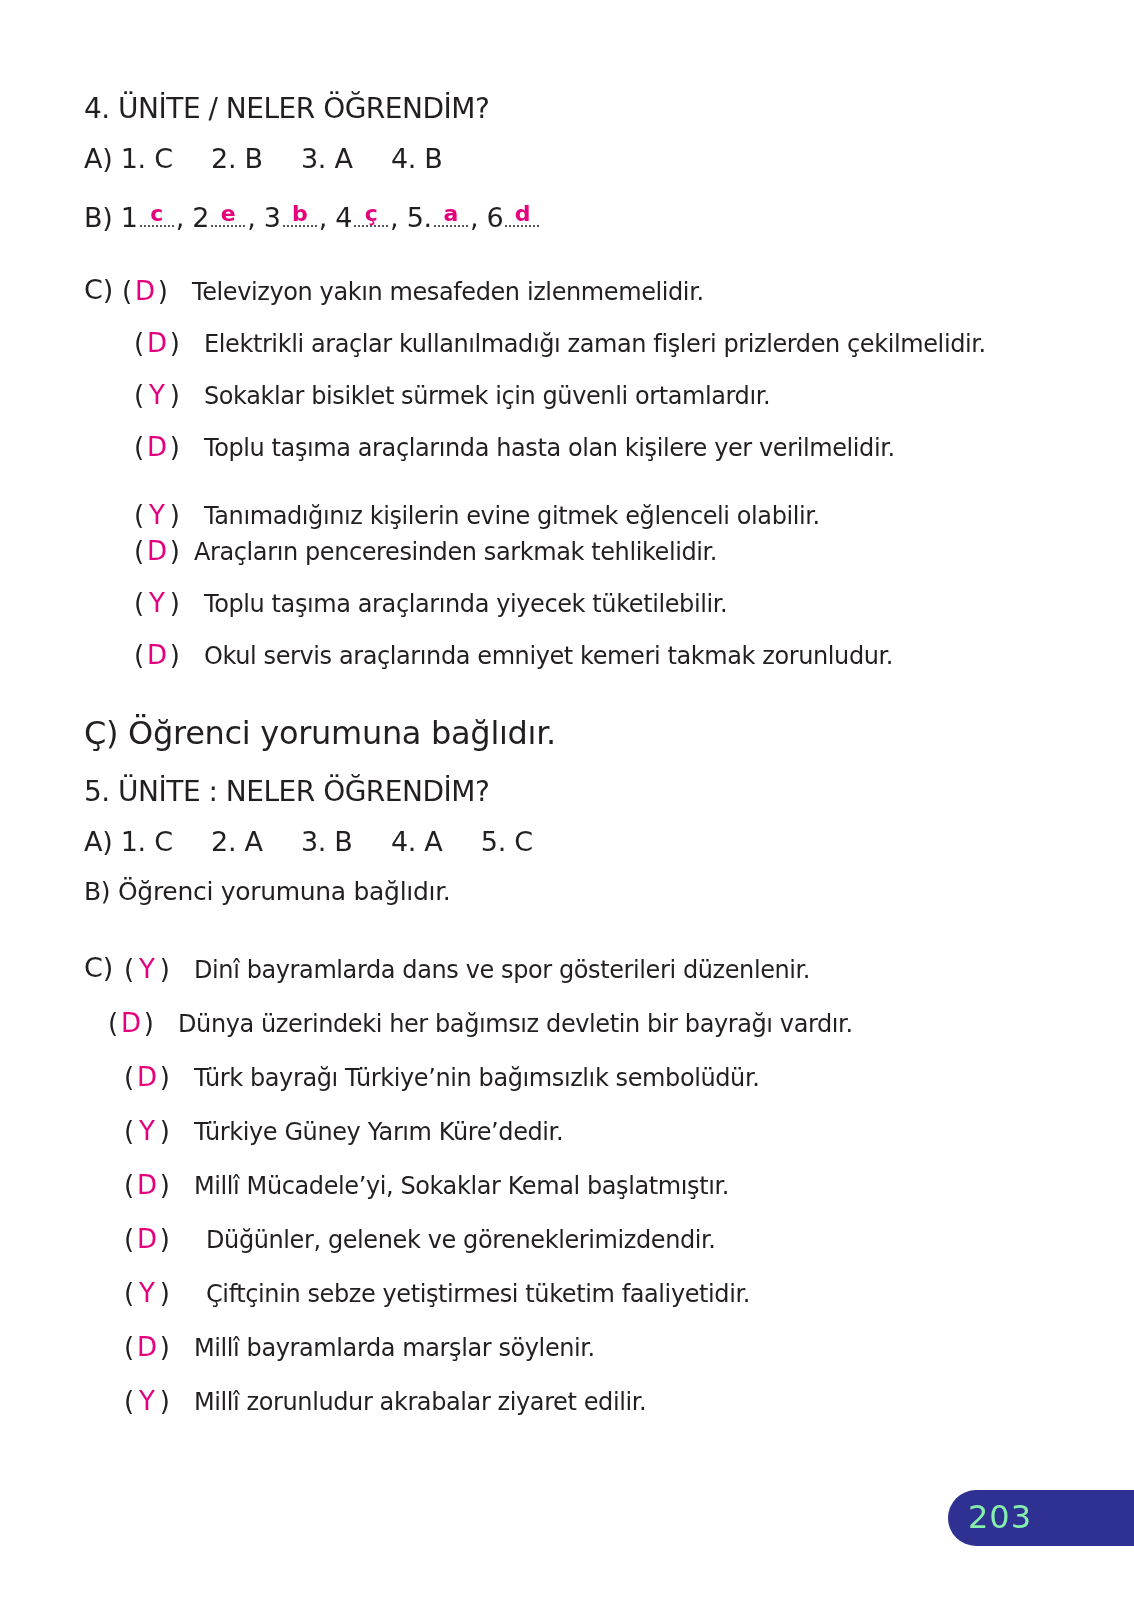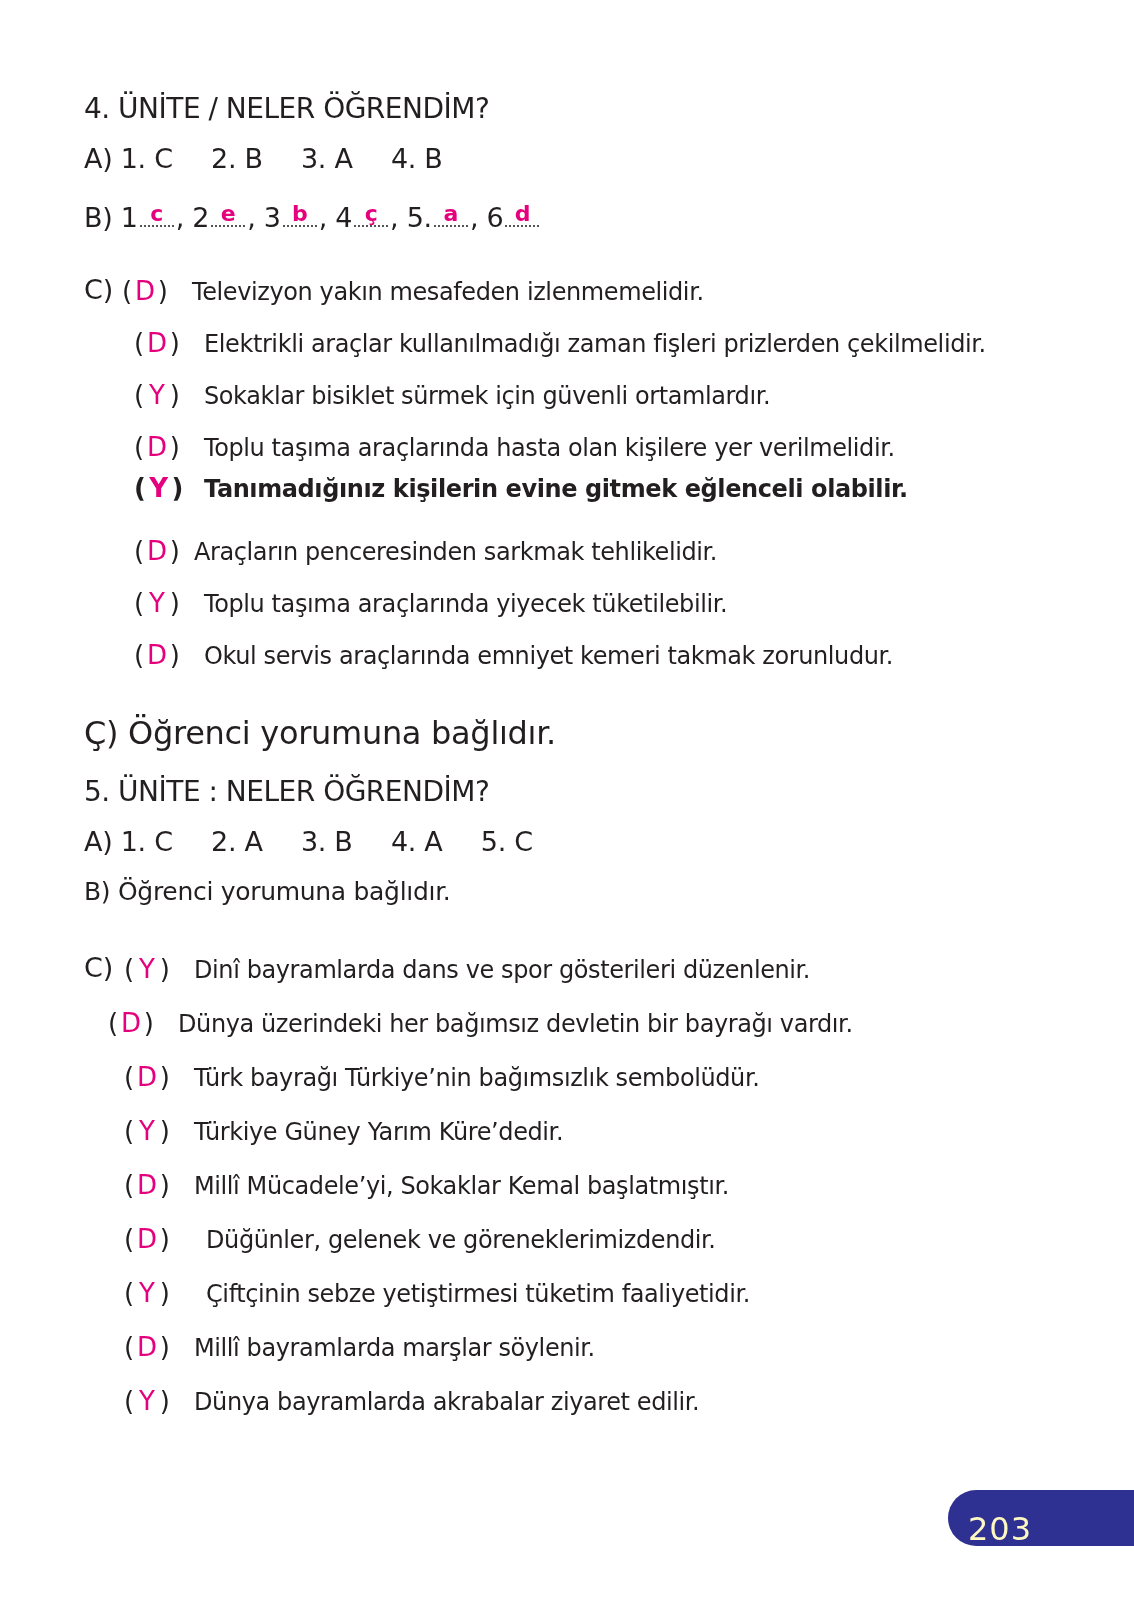--- a/index.html
+++ b/index.html
@@ -10,21 +10,21 @@
     .ans { display:inline-block; margin-right:30px; }
     .ans:first-child { margin-right:30px; }
     .blank { display:inline-block; position:relative; width:34px; border-bottom:2px dotted #555; height:20px; margin:0 2px; vertical-align:baseline; }
     .blank span { position:absolute; left:0; right:0; bottom:0px; text-align:center; color:#E5007E; font-size:22px; font-weight:bold; line-height:1; }
     .tf-row { position:absolute; font-size:24px; white-space:nowrap; letter-spacing:-0.4px; }
     .paren { display:inline-block; width:56px; font-size:26px; }
     .paren .mark { color:#E5007E; font-size:26px; display:inline-block; width:26px; text-align:center; }
     .clabel { position:absolute; font-size:27px; }
     .page-tab { position:absolute; left:948px; top:1490px; width:186px; height:56px;
       background:#2f3192; border-radius:28px 0 0 28px; }
-    .page-num { position:absolute; left:20px; top:20px; color:#fef9c3; font-size:32px; letter-spacing:1px; }
+    .page-num { position:absolute; left:20px; top:8px; color:#86efac; font-size:32px; letter-spacing:1px; }
   </style>
 </head>
 <body>
 
 <div class="line title" style="top:92px;">4. ÜNİTE / NELER ÖĞRENDİM?</div>
 
 <div class="line" style="top:143px;">
   <span>A)</span>
   <span class="ans">1. C</span>
   <span class="ans">2. B</span>
@@ -41,21 +41,21 @@
   <span>5.</span><span class="blank"><span>a</span></span><span>,</span>
   <span>6</span><span class="blank"><span>d</span></span>
 </div>
 
 <div class="clabel" style="left:84px; top:274px;">C)</div>
 
 <div class="tf-row" style="left:122px; top:276px;"><span class="paren">(<span class="mark">D</span>)</span><span style="margin-left:14px">Televizyon yakın mesafeden izlenmemelidir.</span></div>
 <div class="tf-row" style="left:134px; top:328px;"><span class="paren">(<span class="mark">D</span>)</span><span style="margin-left:14px">Elektrikli araçlar kullanılmadığı zaman fişleri prizlerden çekilmelidir.</span></div>
 <div class="tf-row" style="left:134px; top:380px;"><span class="paren">(<span class="mark">Y</span>)</span><span style="margin-left:14px">Sokaklar bisiklet sürmek için güvenli ortamlardır.</span></div>
 <div class="tf-row" style="left:134px; top:432px;"><span class="paren">(<span class="mark">D</span>)</span><span style="margin-left:14px">Toplu taşıma araçlarında hasta olan kişilere yer verilmelidir.</span></div>
-<div class="tf-row" style="left:134px; top:473px;font-weight:bold;"><span class="paren">(<span class="mark">Y</span>)</span><span style="margin-left:14px">Tanımadığınız kişilerin evine gitmek eğlenceli olabilir.</span></div>
+<div class="tf-row" style="left:134px; top:500px;"><span class="paren">(<span class="mark">Y</span>)</span><span style="margin-left:14px">Tanımadığınız kişilerin evine gitmek eğlenceli olabilir.</span></div>
 <div class="tf-row" style="left:134px; top:536px;"><span class="paren">(<span class="mark">D</span>)</span><span style="margin-left:4px">Araçların penceresinden sarkmak tehlikelidir.</span></div>
 <div class="tf-row" style="left:134px; top:588px;"><span class="paren">(<span class="mark">Y</span>)</span><span style="margin-left:14px">Toplu taşıma araçlarında yiyecek tüketilebilir.</span></div>
 <div class="tf-row" style="left:134px; top:640px;"><span class="paren">(<span class="mark">D</span>)</span><span style="margin-left:14px">Okul servis araçlarında emniyet kemeri takmak zorunludur.</span></div>
 
 <div class="line" style="top:714px; font-size:32px;">Ç) Öğrenci yorumuna bağlıdır.</div>
 
 <div class="line title" style="top:775px;">5. ÜNİTE : NELER ÖĞRENDİM?</div>
 
 <div class="line" style="top:826px;">
   <span>A)</span>
@@ -71,17 +71,17 @@
 <div class="clabel" style="left:84px; top:952px;">C)</div>
 
 <div class="tf-row" style="left:124px; top:954px;"><span class="paren">(<span class="mark">Y</span>)</span><span style="margin-left:14px">Dinî bayramlarda dans ve spor gösterileri düzenlenir.</span></div>
 <div class="tf-row" style="left:108px; top:1008px;"><span class="paren">(<span class="mark">D</span>)</span><span style="margin-left:14px">Dünya üzerindeki her bağımsız devletin bir bayrağı vardır.</span></div>
 <div class="tf-row" style="left:124px; top:1062px;"><span class="paren">(<span class="mark">D</span>)</span><span style="margin-left:14px">Türk bayrağı Türkiye’nin bağımsızlık sembolüdür.</span></div>
 <div class="tf-row" style="left:124px; top:1116px;"><span class="paren">(<span class="mark">Y</span>)</span><span style="margin-left:14px">Türkiye Güney Yarım Küre’dedir.</span></div>
 <div class="tf-row" style="left:124px; top:1170px;"><span class="paren">(<span class="mark">D</span>)</span><span style="margin-left:14px">Millî Mücadele’yi, Sokaklar Kemal başlatmıştır.</span></div>
 <div class="tf-row" style="left:124px; top:1224px;"><span class="paren">(<span class="mark">D</span>)</span><span style="margin-left:26px">Düğünler, gelenek ve göreneklerimizdendir.</span></div>
 <div class="tf-row" style="left:124px; top:1278px;"><span class="paren">(<span class="mark">Y</span>)</span><span style="margin-left:26px">Çiftçinin sebze yetiştirmesi tüketim faaliyetidir.</span></div>
 <div class="tf-row" style="left:124px; top:1332px;"><span class="paren">(<span class="mark">D</span>)</span><span style="margin-left:14px">Millî bayramlarda marşlar söylenir.</span></div>
-<div class="tf-row" style="left:124px; top:1386px;"><span class="paren">(<span class="mark">Y</span>)</span><span style="margin-left:14px">Dünya bayramlarda akrabalar ziyaret edilir.</span></div>
+<div class="tf-row" style="left:124px; top:1386px;"><span class="paren">(<span class="mark">Y</span>)</span><span style="margin-left:14px">Millî zorunludur akrabalar ziyaret edilir.</span></div>
 
 <div class="page-tab">
   <span class="page-num">203</span>
 </div>
 
 </body></html>

